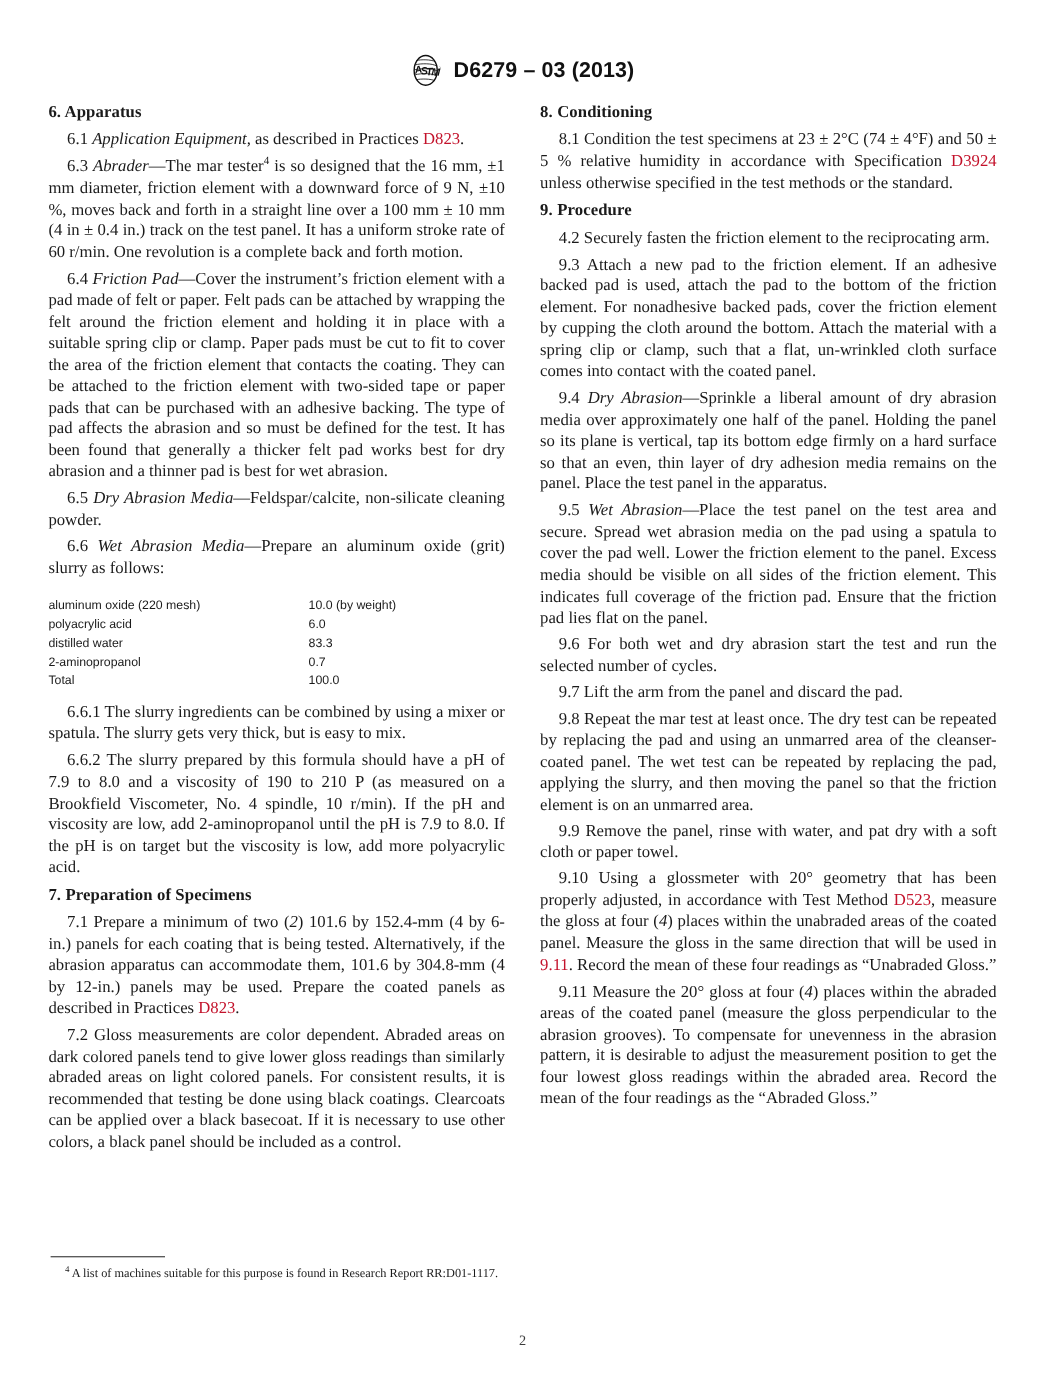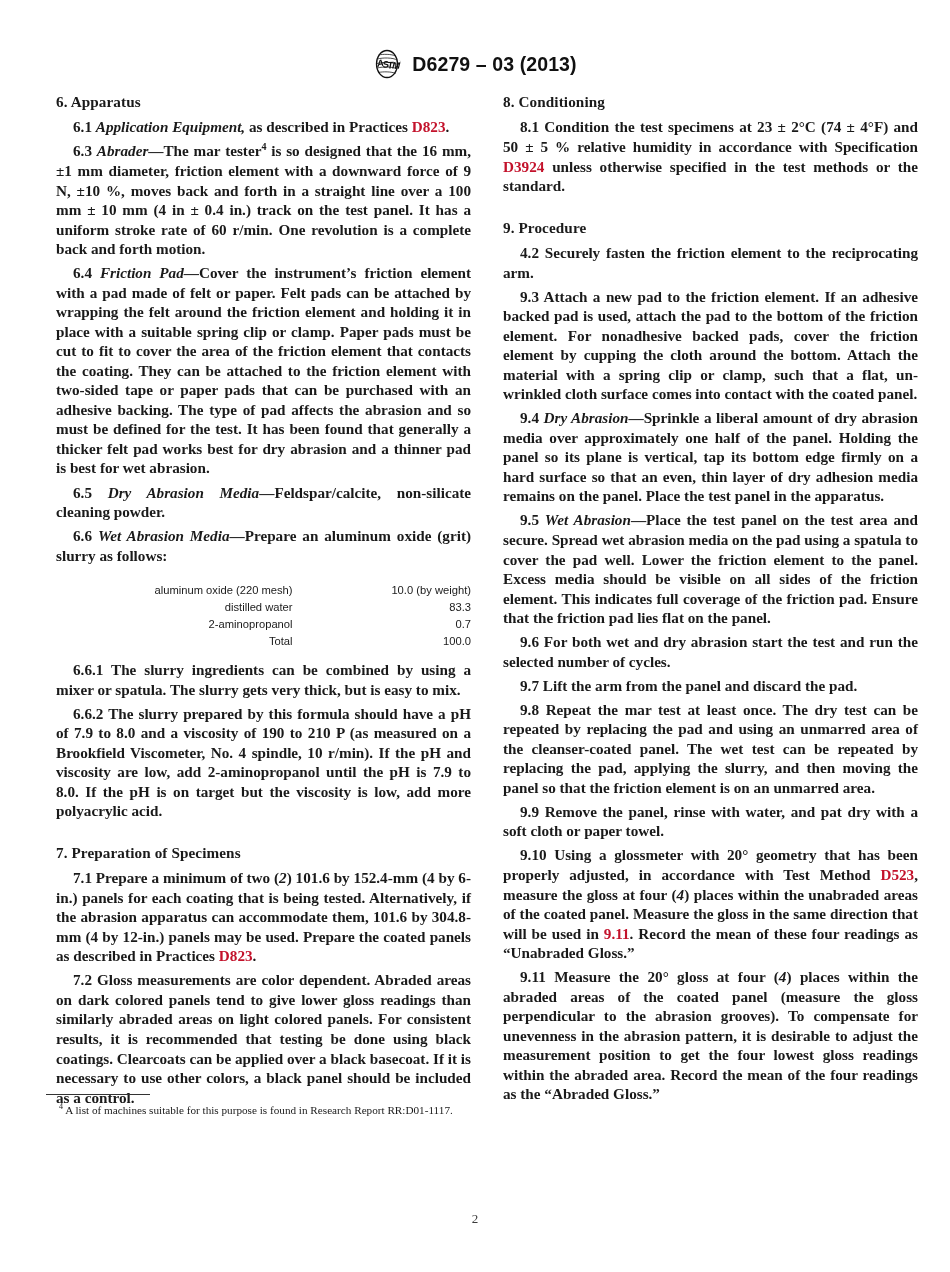--- a/index.html
+++ b/index.html
@@ -47,49 +47,48 @@
     letter-spacing: 0.1px;
     color: #111;
     white-space: nowrap;
     text-align: right;
   }
 
   
   .columns {
     position: absolute;
     top: 92px;
-    left: 56px;
+    left: 44px;
     width: 862px;
     display: flex;
     gap: 32px;
   }
   .col {
     width: 415px;
     flex: 0 0 415px;
   }
 
   h2.sec-head {
     font-size: 15.2px;
     font-weight: bold;
     margin: 0 0 6px 0;
     padding: 0;
     line-height: 1.28;
     letter-spacing: 0.1px;
   }
-  h2.sec-head.spaced { margin-top: 22px; }
+  h2.sec-head.spaced { margin-top: 5px; }
 
   p.para {
     font-size: 15.2px;
     line-height: 1.285;
     margin: 0 0 4.5px 0;
     text-align: justify;
     text-justify: inter-word;
     text-indent: 17px;
     hyphens: manual;
-    font-weight: bold;
   }
   p.para.tight { margin-bottom: 17px; }
 
   em, .ital { font-style: italic; }
   .ref {
     color: #c3122b;
   }
   sup.fn {
     font-size: 0.66em;
     vertical-align: super;
@@ -104,32 +103,32 @@
     border-collapse: collapse;
     margin: 9px 0 10px 0;
     color: #1a1a1a;
   }
   .formula-table td {
     padding: 1.1px 0;
     line-height: 1.32;
   }
   .formula-table td.name {
     width: 57%;
-    text-align: right;
+    text-align: left;
   }
   .formula-table td.val {
     width: 43%;
-    text-align: right;
+    text-align: left;
   }
 
   
   .footnote-block {
     position: absolute;
     left: 46px;
-    top: 1094px;
+    top: 1142px;
     width: 415px;
   }
   .footnote-rule {
     width: 104px;
     height: 0;
     border-top: 1.1px solid #333;
     margin: 0 0 8px 0;
   }
   p.footnote {
     font-size: 11.2px;
@@ -199,20 +198,24 @@
 
       <p class="para tight"><span>6.6 </span><em>Wet Abrasion Media</em><span>—Prepare an aluminum oxide (grit) slurry as follows:</span></p>
 
       <table class="formula-table">
         <tbody>
           <tr>
             <td class="name">aluminum oxide (220 mesh)</td>
             <td class="val">10.0 (by weight)</td>
           </tr>
           <tr>
+            <td class="name">polyacrylic acid</td>
+            <td class="val">6.0</td>
+          </tr>
+          <tr>
             <td class="name">distilled water</td>
             <td class="val">83.3</td>
           </tr>
           <tr>
             <td class="name">2-aminopropanol</td>
             <td class="val">0.7</td>
           </tr>
           <tr>
             <td class="name">Total</td>
             <td class="val">100.0</td>

